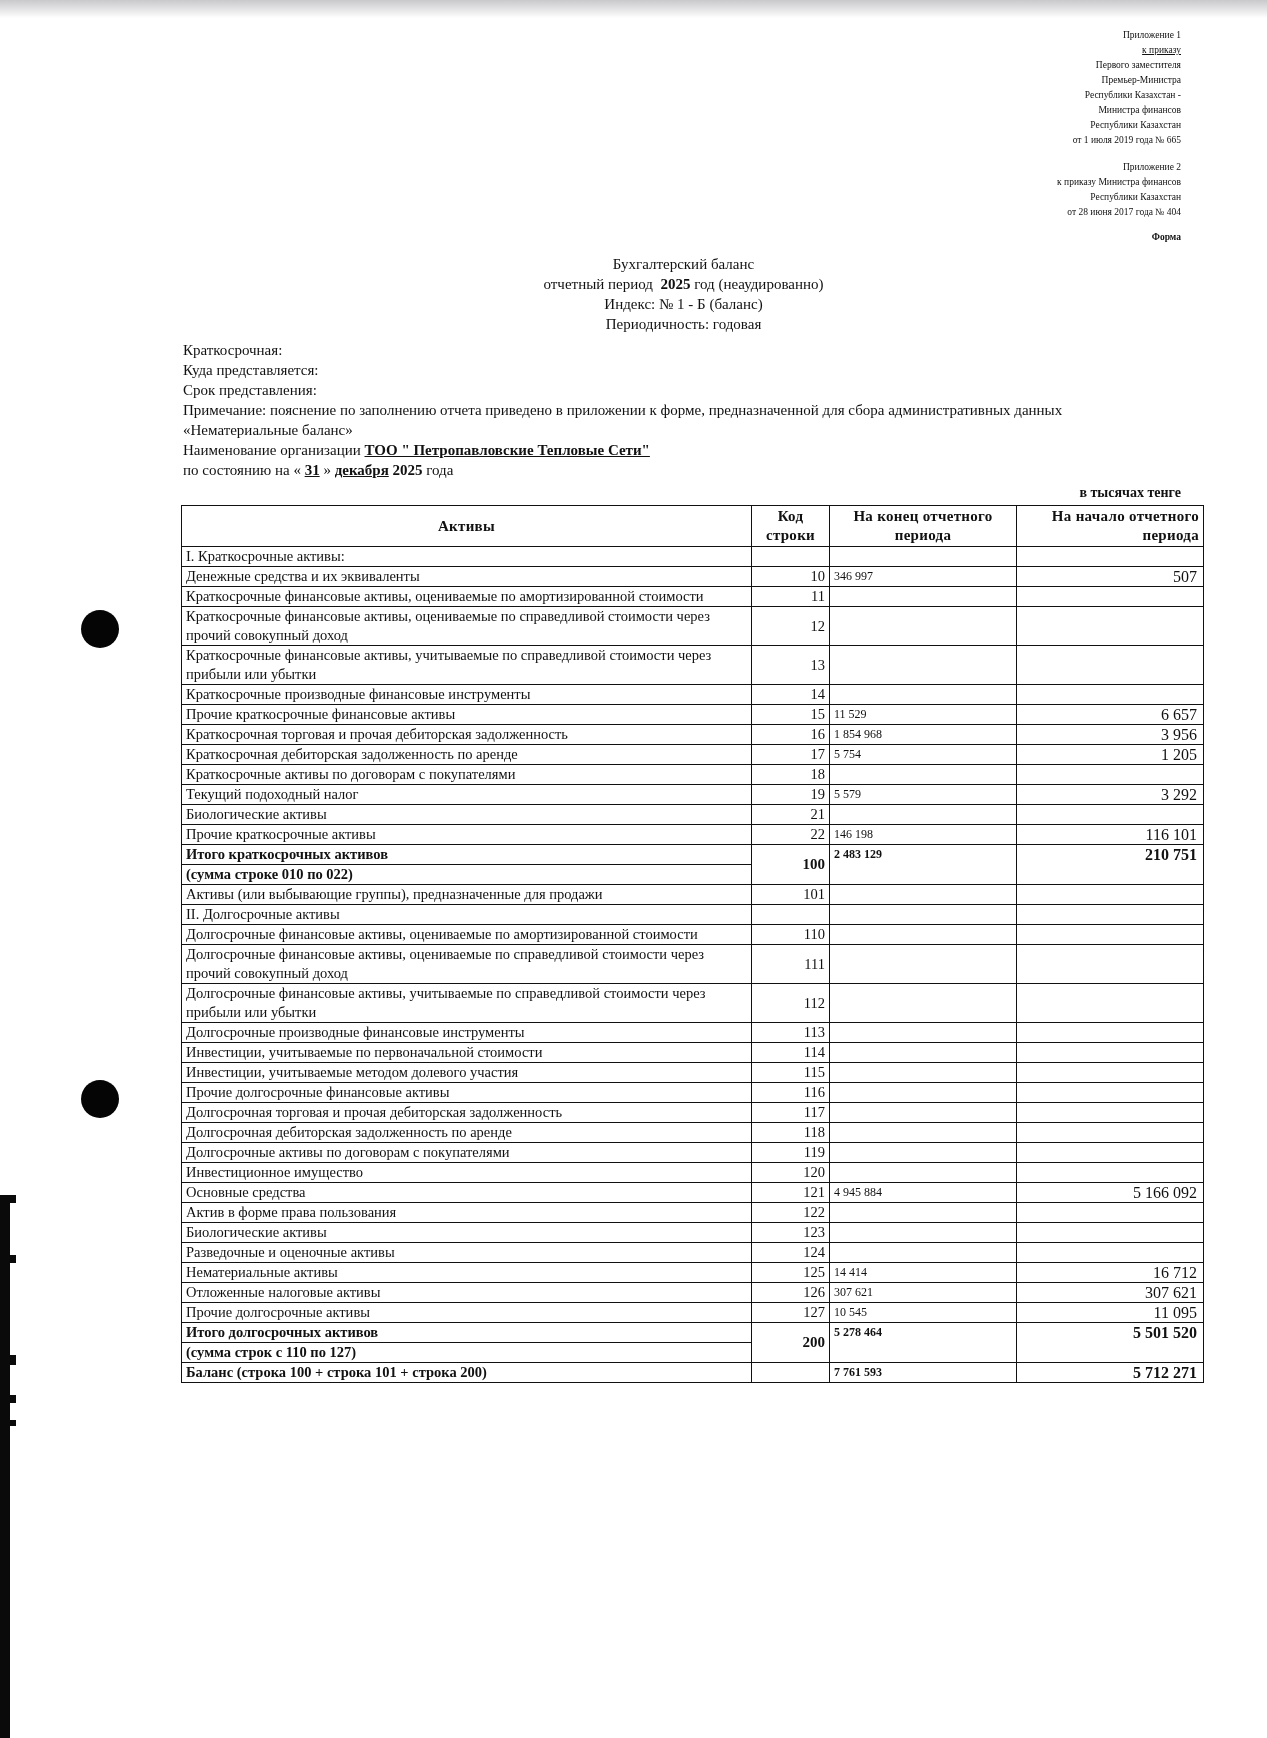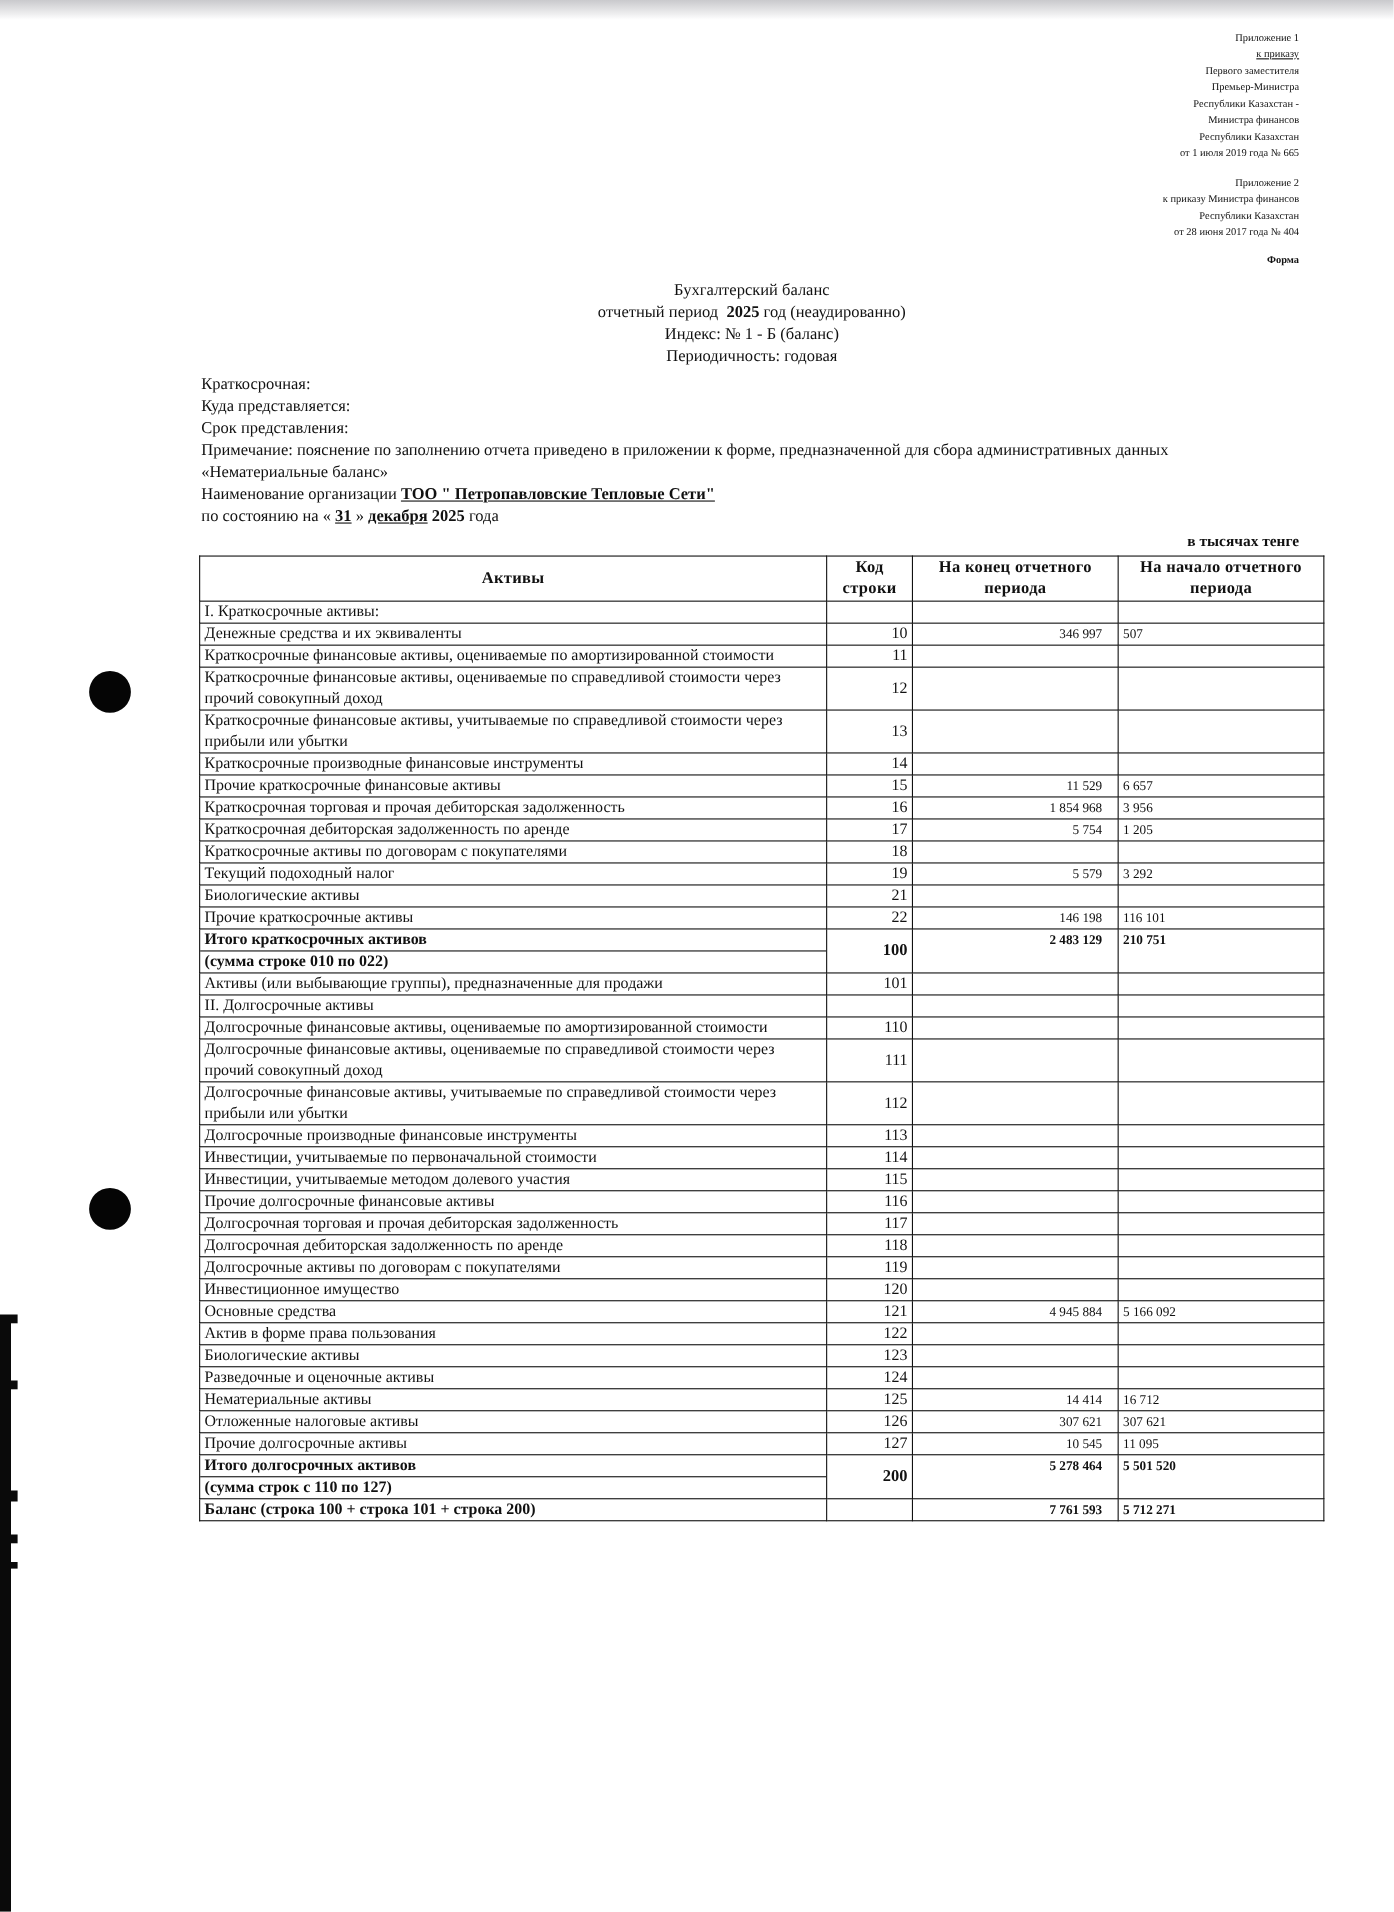--- a/index.html
+++ b/index.html
@@ -26,22 +26,22 @@
   .meta b { font-weight:bold; }
   .meta .ul { text-decoration:underline; font-weight:bold; }
   .units { position:absolute; right:86px; top:485px; font-size:14px; font-weight:bold; }
 
   table.bal { position:absolute; left:181px; top:505px; border-collapse:collapse;
     font-size:14.5px; line-height:19px; }
   table.bal td, table.bal th { border:1.5px solid #111; padding:0 4px; vertical-align:middle; }
   table.bal th { font-weight:bold; text-align:center; font-size:15px; letter-spacing:0.3px; }
   .c-name { width:561px; text-align:left; }
   .c-code { width:69px; text-align:right; }
-  .c-end { width:168px; text-align:right; font-size:12px; vertical-align:top !important; padding-right:14px !important; }
-  .c-beg { width:176px; text-align:left; font-size:12px; vertical-align:top !important; padding-right:6px !important; }
+  .c-end { width:168px; font-size:12px; vertical-align:top !important; padding-right:14px !important; }
+  .c-beg { width:176px; text-align:right; font-size:16px; vertical-align:top !important; padding-right:6px !important; }
   tr.bold td { font-weight:bold; }
   tr.bold td.c-code { font-size:15px; }
   .split-top { border-bottom:1.5px solid #111; display:block; margin:0 -4px; padding:0 4px; }
 </style>
 </head>
 <body>
 
 <div class="scan-top"></div>
 <div class="hole" style="left:81px;top:610px;"></div>
 <div class="hole" style="left:81px;top:1080px;"></div>
@@ -101,21 +101,21 @@
 </div>
 
 <div class="units">в тысячах тенге</div>
 
 <table class="bal">
   <thead>
     <tr>
       <th class="c-name" style="height:40px;">Активы</th>
       <th style="width:69px;">Код строки</th>
       <th style="width:168px;">На конец отчетного периода</th>
-      <th style="width:176px;">На начало отчетного периода</th>
+      <th style="width:176px;text-align:right;">На начало отчетного периода</th>
     </tr>
   </thead>
   <tbody id="rows">
       <tr>
         <td class="c-name">I. Краткосрочные активы:</td>
         <td class="c-code"></td>
         <td class="c-end"></td>
         <td class="c-beg"></td>
       </tr>
       <tr>

